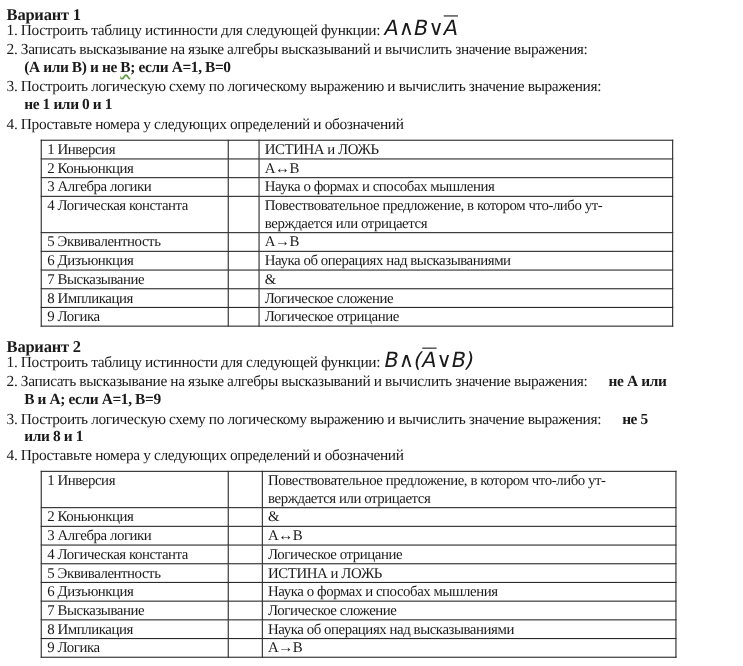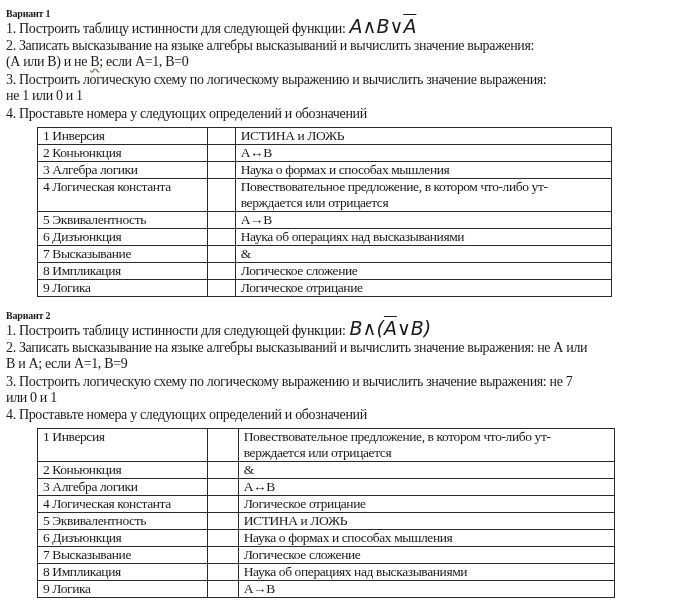--- a/index.html
+++ b/index.html
@@ -6,23 +6,23 @@
   body {
     width: 675px; height: 605px; position: relative; overflow: hidden;
     font-family: "Liberation Serif", "DejaVu Serif", serif;
     color: #1a1a1a;
   }
   .line {
     position: absolute; left: 6px; white-space: nowrap;
     font-size: 14px; line-height: 16px; letter-spacing: -0.35px;
   }
   .variant {
-    font-size: 10px; font-weight: bold; letter-spacing: -0.2px;
+    font-size: 15px; font-weight: bold; letter-spacing: -0.2px;
   }
-  .b { font-weight: normal; }
+  .b { font-weight: bold; margin-left: 16px; }
   .formula {
     font-family: "DejaVu Sans", sans-serif; font-style: italic;
     font-size: 19px; margin-left: 4px; letter-spacing: 0;
   }
   .ovl { text-decoration: overline; }
   table.defs {
     position: absolute; border-collapse: collapse;
     font-size: 13.5px; letter-spacing: -0.4px;
   }
   table.defs td {
@@ -114,23 +114,23 @@
 <div class="line" style="top:320px;">
   <span>1. Построить таблицу истинности для следующей функции:</span><span class="formula"><span>B∧(</span><span class="ovl">A</span><span>∨B)</span></span>
 </div>
 
 <div class="line" style="top:340px;">
   <span>2. Записать высказывание на языке алгебры высказываний и вычислить значение выражения:</span> <span class="b">не А или</span>
 </div>
 <div class="line b" style="top:356px;">В и А; если А=1, В=9</div>
 
 <div class="line" style="top:374px;">
-  <span>3. Построить логическую схему по логическому выражению и вычислить значение выражения:</span> <span class="b">не 7</span>
+  <span>3. Построить логическую схему по логическому выражению и вычислить значение выражения:</span> <span class="b">не 5</span>
 </div>
-<div class="line b" style="top:390px;">или 0 и 1</div>
+<div class="line b" style="top:390px;">или 8 и 1</div>
 
 <div class="line" style="top:407px;">4. Проставьте номера у следующих определений и обозначений</div>
 
 <table class="defs" style="left:37px; top:428px; width:578px;">
   <colgroup>
       <col style="width:170px">
       <col style="width:31px">
       <col style="width:377px">
     </colgroup>
   <tbody>

